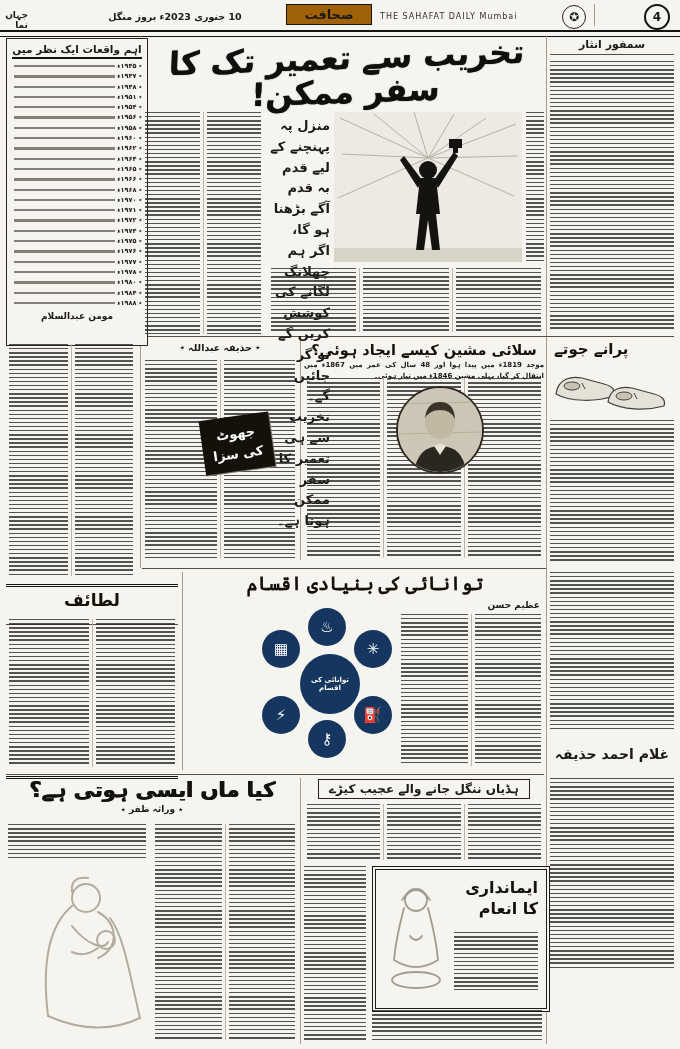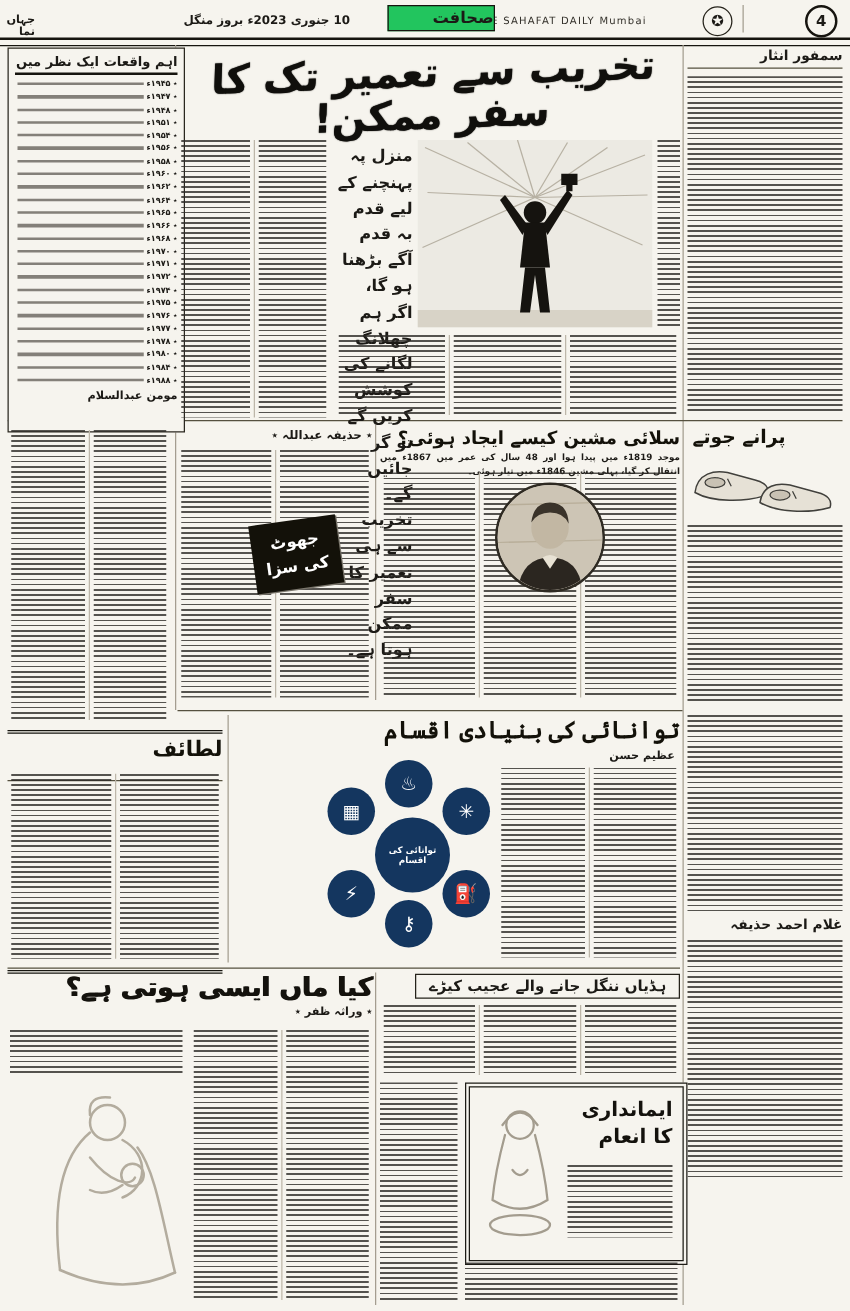--- a/index.html
+++ b/index.html
@@ -8,21 +8,21 @@
   .abs{position:absolute;}
   .vr{position:absolute;width:1px;background:#a49d90;}
   .hr{position:absolute;height:1px;background:#55503f;}
   .dbl{position:absolute;height:4px;border-top:2px solid #16140f;border-bottom:1px solid #16140f;}
   .greek{background-image:repeating-linear-gradient(to bottom,rgba(44,42,38,.8) 0,rgba(44,42,38,.8) 1.4px,transparent 1.4px,transparent 4.1px);}
   .cols{position:absolute;display:flex;}
   .col{flex:1;border-left:1px solid #bdb6a9;padding:0 3px;}
   .col:last-child{border-left:none;}
   .col>.greek{height:100%;}
   .bold{font-weight:bold;}
-  .ctr{text-align:right;}
+  .ctr{text-align:center;}
   .headline{font-weight:900;font-size:32px;line-height:1.05;text-align:center;color:#100f0c;
             transform:rotate(-2deg) skewX(-4deg);text-shadow:0 0 1px #100f0c;}
   .sec-title{font-weight:900;color:#131109;}
   .blackbox{position:absolute;background:#131109;color:#fff;font-weight:900;text-align:center;
             transform:rotate(-8deg);padding:8px 6px;font-size:13px;line-height:1.5;box-shadow:1px 1px 0 #7a766c;}
   .circle{border-radius:50%;display:flex;align-items:center;justify-content:center;}
   .navy{background:#14365f;color:#fff;}
   .eventbox{position:absolute;border:1px solid #2a271f;padding:4px 5px;background:#f6f4ee;}
   .eventbox ul{list-style:none;margin:2px 0 0;padding:0;}
   .ev{display:flex;align-items:center;gap:2px;font-size:6.5px;line-height:10.3px;}
@@ -34,21 +34,21 @@
 </style>
 </head>
 <body>
 
 <div class="page">
 
   <div class="abs bold" style="right:652px;top:10px;font-size:9px;">جہاں نما</div>
   <div class="vr" style="left:594px;top:4px;height:22px;"></div>
   <div class="abs circle" style="left:562px;top:5px;width:22px;height:22px;border:1.5px solid #25221a;font-size:12px;">✪</div>
   <div class="abs" style="left:380px;top:12px;width:175px;font-size:8px;letter-spacing:1px;direction:ltr;text-align:left;color:#33302a;">THE SAHAFAT DAILY Mumbai</div>
-  <div class="abs ctr bold" style="left:310px;top:4px;width:84px;height:19px;border:1.5px solid #16140f;background:#22c55e;font-size:13px;line-height:19px;">صحافت</div>
+  <div class="abs ctr bold" style="left:286px;top:4px;width:84px;height:19px;border:1.5px solid #16140f;background:#a16207;font-size:13px;line-height:19px;">صحافت</div>
   <div class="abs ctr" style="left:70px;top:11px;width:210px;font-size:9.5px;font-weight:bold;">10 جنوری 2023ء بروز منگل</div>
   <div class="abs circle bold" style="left:644px;top:4px;width:22px;height:22px;border:2px solid #16140f;font-size:12px;">4</div>
   <div class="dbl" style="left:0;top:30px;width:680px;"></div>
 
   <div class="vr" style="left:546px;top:36px;height:1008px;"></div>
   <div class="vr" style="left:140px;top:36px;height:532px;"></div>
   <div class="vr" style="left:300px;top:340px;height:220px;"></div>
   <div class="vr" style="left:182px;top:572px;height:198px;"></div>
   <div class="vr" style="left:300px;top:778px;height:266px;"></div>
   <div class="hr" style="left:6px;top:336px;width:668px;"></div>
@@ -337,21 +337,21 @@
           <div class="greek"></div>
         </div>
       <div class="col">
           <div class="greek"></div>
         </div>
     </div>
   </div>
 
   <div class="abs" style="left:550px;top:572px;width:124px;height:472px;">
     <div class="greek" style="height:158px;"></div>
-    <div class="ctr bold" style="font-size:11px;margin:3px 0;">غلام احمد حذیفہ</div>
+    <div class="ctr bold" style="font-size:14px;margin:16px 0;">غلام احمد حذیفہ</div>
     <div class="greek" style="height:190px;margin-top:6px;"></div>
   </div>
 
   <div class="abs" style="left:6px;top:778px;width:292px;height:266px;">
     <div class="ctr" style="font-size:21px;font-weight:900;color:#14120d;text-shadow:1px 0 #14120d;">کیا ماں ایسی ہوتی ہے؟</div>
     <div class="ctr bold" style="font-size:9px;margin-top:2px;">٭ وراثہ ظفر ٭</div>
     <div class="cols" style="left:146px;top:46px;width:146px;height:216px;">
       <div class="col">
           <div class="greek"></div>
         </div>

